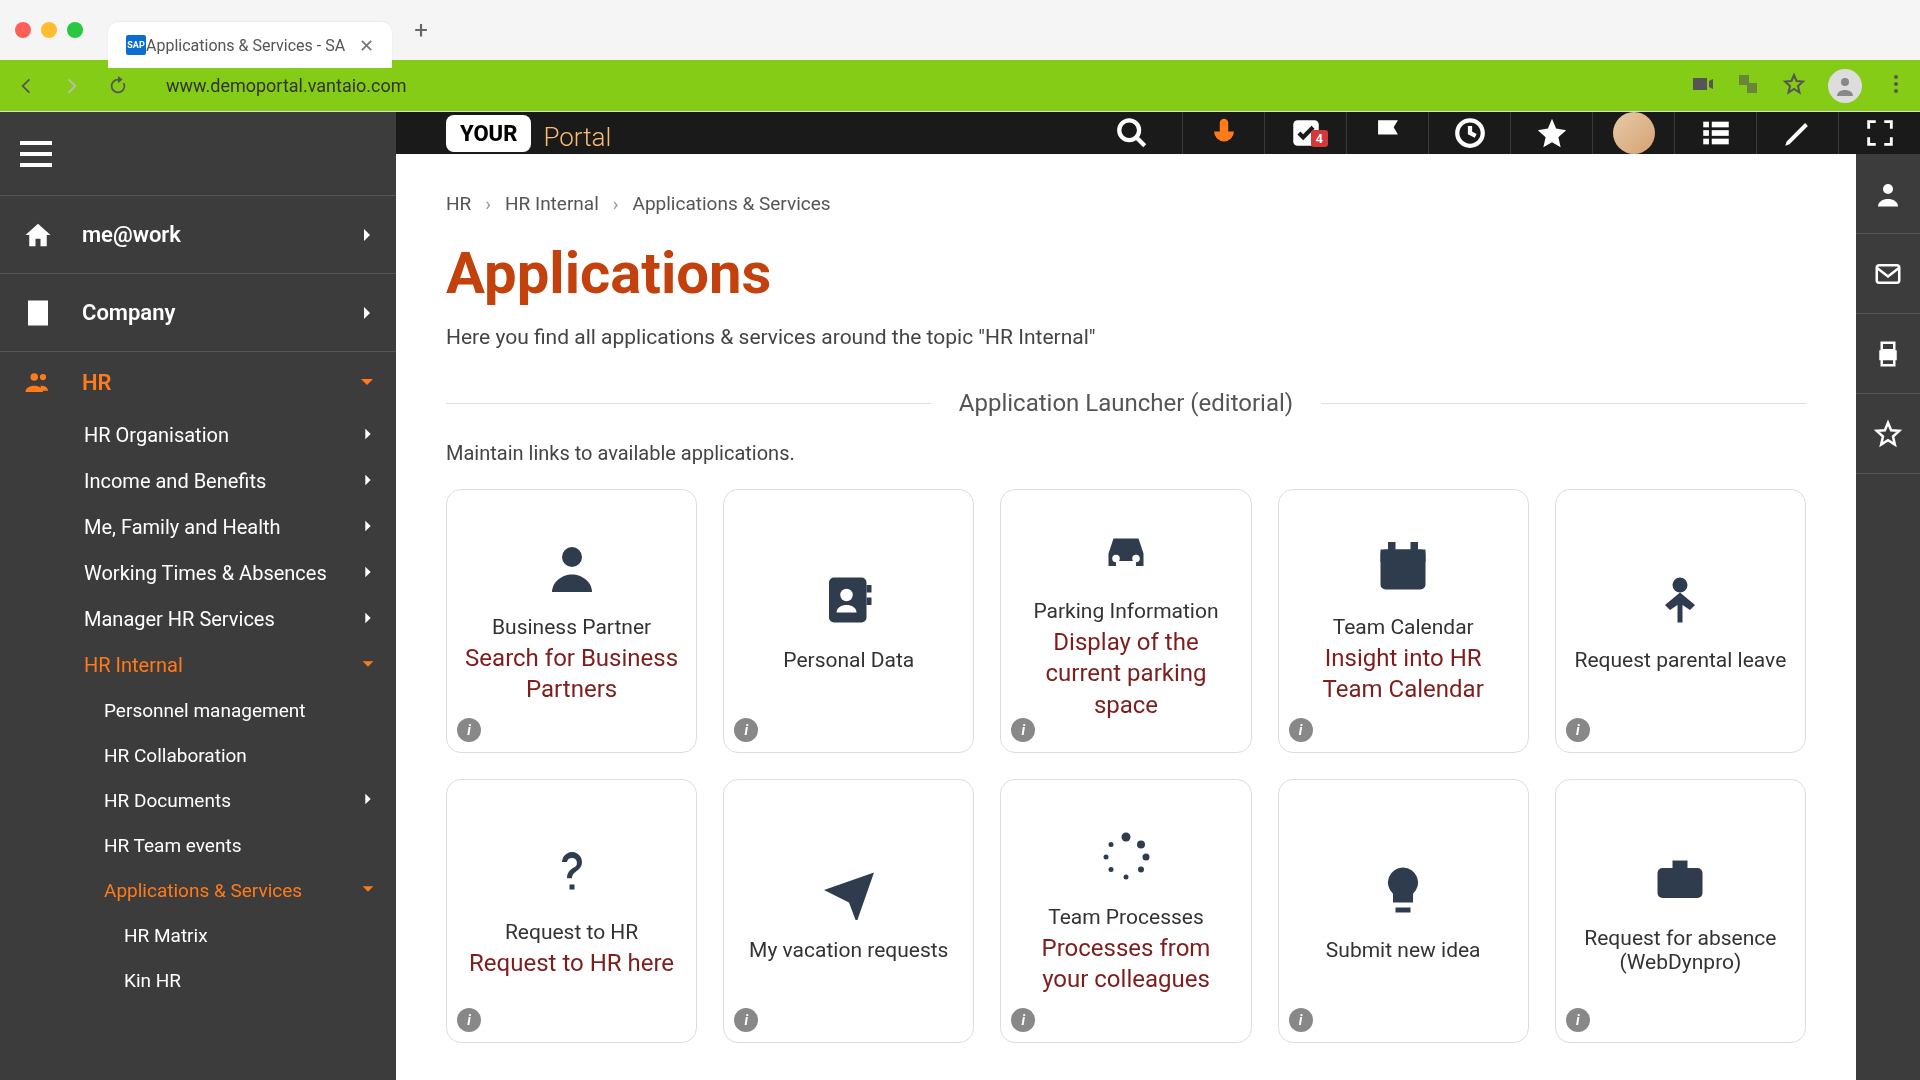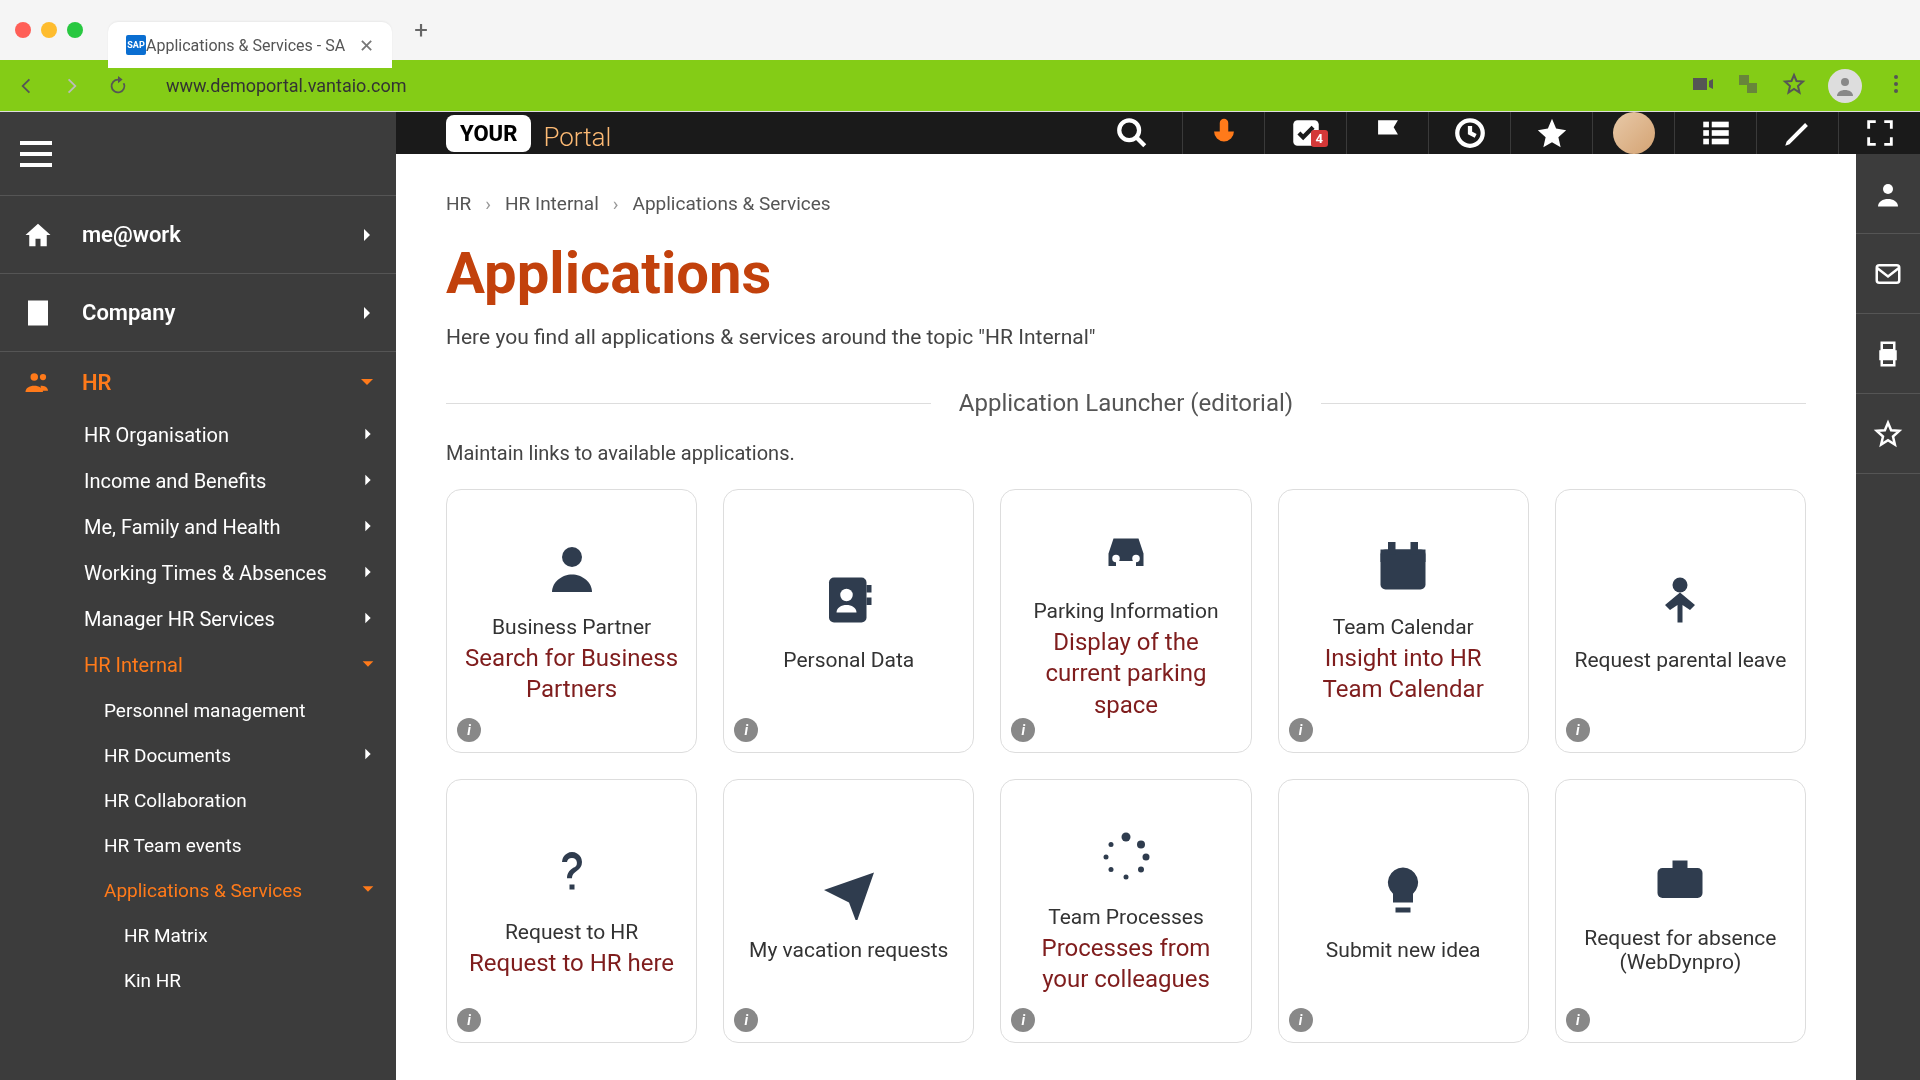--- a/index.html
+++ b/index.html
@@ -232,28 +232,28 @@
     <div class="sub-item active">
         <span class="label">HR Internal</span>
         <span class="chev"><svg viewBox="0 0 24 24">
             <path d="M4 8l8 8 8-8z"></path>
           </svg></span>
       </div>
 
     <div class="sub-sub">
         <span>Personnel management</span>
       </div>
+    <div class="sub-sub">
+        <span>HR Collaboration</span>
+      </div>
     <div class="sub-sub" style="display:flex;justify-content:space-between;padding-right:20px;">
         <span>HR Documents</span>
         <span><svg viewBox="0 0 24 24" width="16" height="16" fill="#fff">
             <path d="M8 4l8 8-8 8z"></path>
           </svg></span>
-      </div>
-    <div class="sub-sub">
-        <span>HR Collaboration</span>
       </div>
     <div class="sub-sub">
         <span>HR Team events</span>
       </div>
     <div class="sub-sub active" style="display:flex;justify-content:space-between;padding-right:20px;">
         <span>Applications &amp; Services</span>
         <span><svg viewBox="0 0 24 24" width="16" height="16" fill="#ff7a1a">
             <path d="M4 8l8 8 8-8z"></path>
           </svg></span>
       </div>

